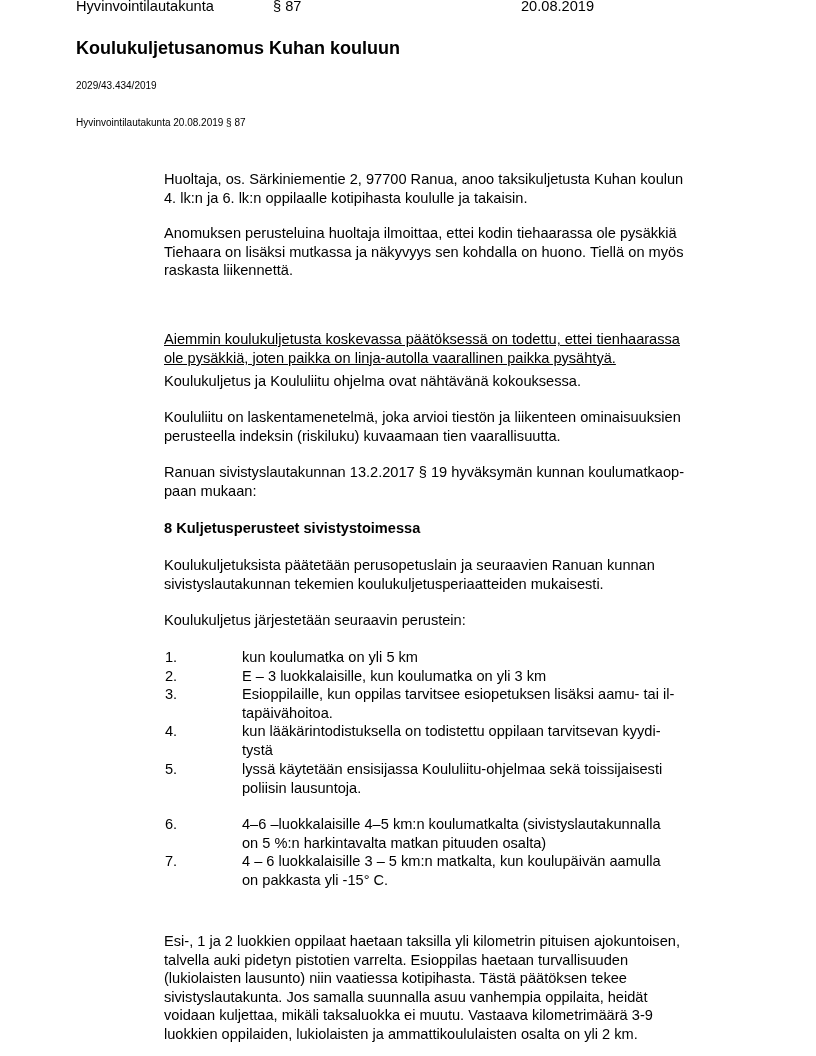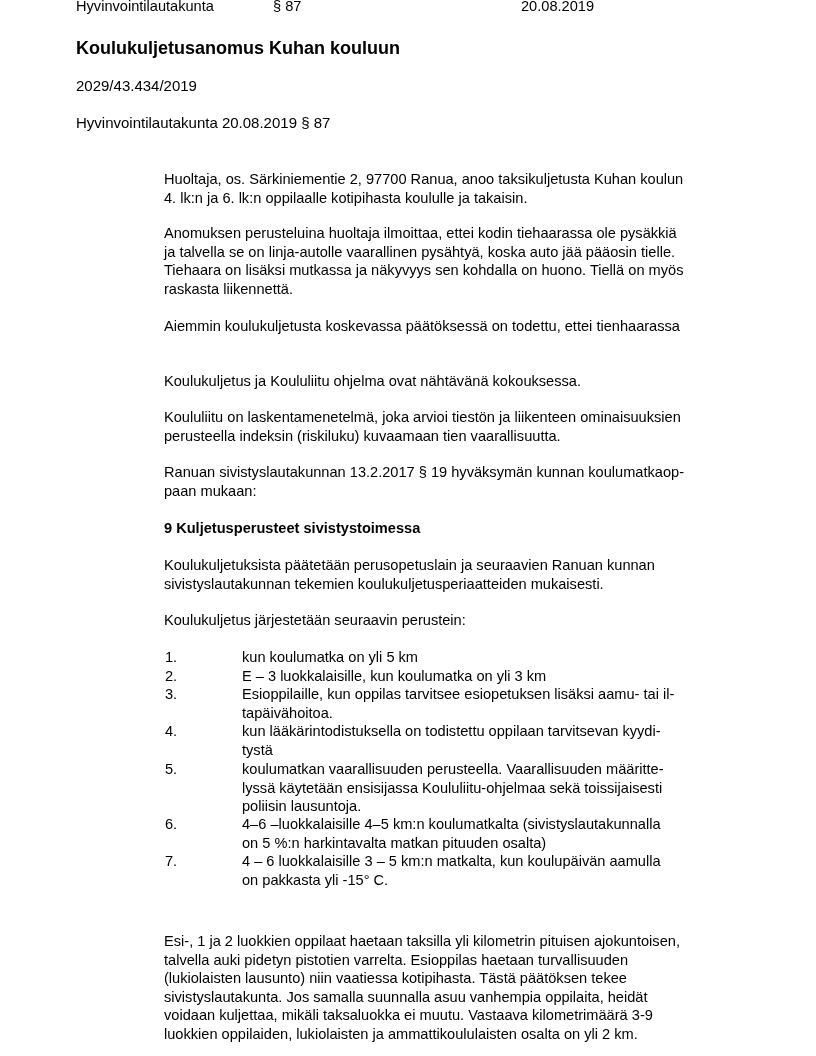--- a/index.html
+++ b/index.html
@@ -1,21 +1,21 @@
 <!DOCTYPE html>
 <html><head>
 <meta charset="utf-8">
 <style>
   html, body { margin: 0; padding: 0; background: #ffffff; }
   body { width: 816px; height: 1056px; position: relative; overflow: hidden;
          font-family: "Liberation Sans", sans-serif; color: #000; font-size: 14.6px; }
   .abs { position: absolute; white-space: nowrap; }
   .hdr { top: -4px; font-size: 14.6px; line-height: 20px; }
   .title { left: 76px; top: 37px; font-size: 18px; font-weight: bold; line-height: 22px; }
-  .meta { left: 76px; font-size: 15px; line-height: 18px; }
+  .meta { left: 76px; font-size: 10px; line-height: 18px; }
   .body { position: absolute; left: 164px; width: 580px; }
   .p { position: absolute; left: 0; line-height: 18.5px; white-space: nowrap; }
   .p .ln { display: block; }
   .h3 { font-weight: bold; }
   .li { position: absolute; left: 0; line-height: 18.5px; white-space: nowrap; }
   .li .num { position: absolute; left: 1px; }
   .li .txt { position: absolute; left: 31px; }
   .li .txt .ln { display: block; margin-left: 47px; }
 </style>
 </head>
@@ -29,39 +29,39 @@
 <div class="abs meta" style="top:77px;">2029/43.434/2019</div>
 <div class="abs meta" style="top:114px;">Hyvinvointilautakunta 20.08.2019 § 87</div>
 
 <div class="body" style="top:0;">
   <div class="p" style="top:170px;">
     <span class="ln">Huoltaja, os. Särkiniementie 2, 97700 Ranua, anoo taksikuljetusta Kuhan koulun</span>
     <span class="ln">4. lk:n ja 6. lk:n oppilaalle kotipihasta koululle ja takaisin.</span>
   </div>
   <div class="p" style="top:224px;">
     <span class="ln">Anomuksen perusteluina huoltaja ilmoittaa, ettei kodin tiehaarassa ole pysäkkiä</span>
-    <span class="ln">ja talvella se on linja-autolle vaarallinen pysähtyä, koska auto jää pääosin tielle.</span>
     <span class="ln">Tiehaara on lisäksi mutkassa ja näkyvyys sen kohdalla on huono. Tiellä on myös</span>
     <span class="ln">raskasta liikennettä.</span>
   </div>
-  <div class="p" style="top:317px;">
+  <div class="p" style="top:330px;text-decoration:underline;">
     <span class="ln">Aiemmin koulukuljetusta koskevassa päätöksessä on todettu, ettei tienhaarassa</span>
+    <span class="ln">ole pysäkkiä, joten paikka on linja-autolla vaarallinen paikka pysähtyä.</span>
   </div>
   <div class="p" style="top:372px;">
     <span class="ln">Koulukuljetus ja Koululiitu ohjelma ovat nähtävänä kokouksessa.</span>
   </div>
   <div class="p" style="top:408px;">
     <span class="ln">Koululiitu on laskentamenetelmä, joka arvioi tiestön ja liikenteen ominaisuuksien</span>
     <span class="ln">perusteella indeksin (riskiluku) kuvaamaan tien vaarallisuutta.</span>
   </div>
   <div class="p" style="top:463px;">
     <span class="ln">Ranuan sivistyslautakunnan 13.2.2017 § 19 hyväksymän kunnan koulumatkaop-</span>
     <span class="ln">paan mukaan:</span>
   </div>
-  <div class="p h3" style="top:519px;">9 Kuljetusperusteet sivistystoimessa</div>
+  <div class="p h3" style="top:519px;">8 Kuljetusperusteet sivistystoimessa</div>
   <div class="p" style="top:556px;">
     <span class="ln">Koulukuljetuksista päätetään perusopetuslain ja seuraavien Ranuan kunnan</span>
     <span class="ln">sivistyslautakunnan tekemien koulukuljetusperiaatteiden mukaisesti.</span>
   </div>
   <div class="p" style="top:611px;">
     <span class="ln">Koulukuljetus järjestetään seuraavin perustein:</span>
   </div>
 
   <div class="li" style="top:648px;">
     <span class="num">1.</span>
@@ -85,21 +85,20 @@
   <div class="li" style="top:722px;">
     <span class="num">4.</span>
     <span class="txt">
       <span class="ln">kun lääkärintodistuksella on todistettu oppilaan tarvitsevan kyydi-</span>
       <span class="ln">tystä</span>
     </span>
   </div>
   <div class="li" style="top:760px;">
     <span class="num">5.</span>
     <span class="txt">
-      <span class="ln">koulumatkan vaarallisuuden  perusteella. Vaarallisuuden määritte-</span>
       <span class="ln">lyssä käytetään ensisijassa Koululiitu-ohjelmaa sekä toissijaisesti</span>
       <span class="ln">poliisin lausuntoja.</span>
     </span>
   </div>
   <div class="li" style="top:815px;">
     <span class="num">6.</span>
     <span class="txt">
       <span class="ln">4–6 –luokkalaisille 4–5 km:n koulumatkalta (sivistyslautakunnalla</span>
       <span class="ln">on 5 %:n harkintavalta matkan pituuden osalta)</span>
     </span>

